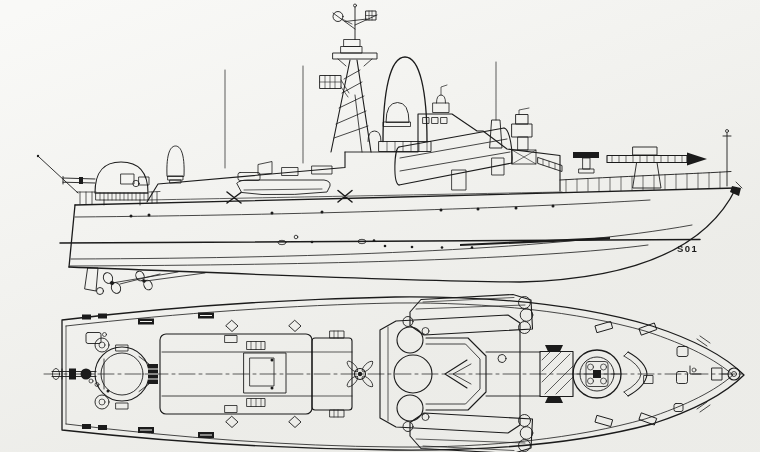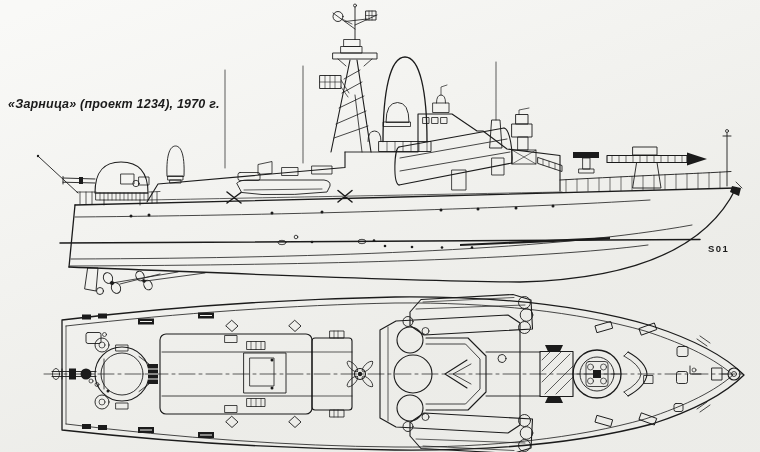--- a/index.html
+++ b/index.html
@@ -6,21 +6,21 @@
   body{width:760px;height:452px;overflow:hidden;background:var(--paper,#f4f4f0);}
   .page{position:relative;width:760px;height:452px;background:
     linear-gradient(160deg, rgba(255,255,255,.5), rgba(0,0,0,.03) 70%), var(--paper,#f4f4f0);}
   svg{position:absolute;left:0;top:0;color:var(--ink,#1b1b1b);}
   .ln{stroke:var(--ink,#1b1b1b);fill:none;stroke-width:1.1;stroke-linecap:round;stroke-linejoin:round;}
   .w13{stroke-width:1.3}.w14{stroke-width:1.5}.w9{stroke-width:.9}.w8{stroke-width:.8}.w7{stroke-width:.7}.w6{stroke-width:.6}
   .fl{fill:var(--ink,#1b1b1b);stroke:none;}
   .pl{stroke:var(--paper,#f4f4f0);stroke-width:1;fill:none;}
   .caption{position:absolute;left:8px;top:97px;font:italic bold 12.5px "Liberation Sans",sans-serif;
     color:var(--ink,#1b1b1b);letter-spacing:.2px;white-space:nowrap;}
-  .mark{position:absolute;left:708px;top:243px;font:bold 9.5px "Liberation Sans",sans-serif;
+  .mark{position:absolute;left:677px;top:243px;font:bold 9.5px "Liberation Sans",sans-serif;
     color:var(--ink,#1b1b1b);letter-spacing:1.5px;white-space:nowrap;}
 </style>
 </head>
 <body>
 
 <div class="page">
 
 <svg viewBox="0 0 760 452" width="760" height="452">
 
   <g>
@@ -363,16 +363,15 @@
       <path class="ln w9" d="M690,366 L690,374 L701,374"></path>
       <circle class="ln w7" cx="694" cy="370" r="2"></circle>
       <circle class="ln" cx="734" cy="374" r="6"></circle>
       <circle class="ln w8" cx="734" cy="374" r="2.5"></circle>
       <rect class="ln w9" x="712" y="368" width="10" height="12"></rect>
       <path class="ln w7" d="M722,374 L728,374"></path>
     </g>
   </g>
 </svg>
 
-<div class="caption">«Зарница» (проект 1234), 1970 г.</div>
 <div class="mark">S01</div>
 
 </div>
 
 </body></html>

